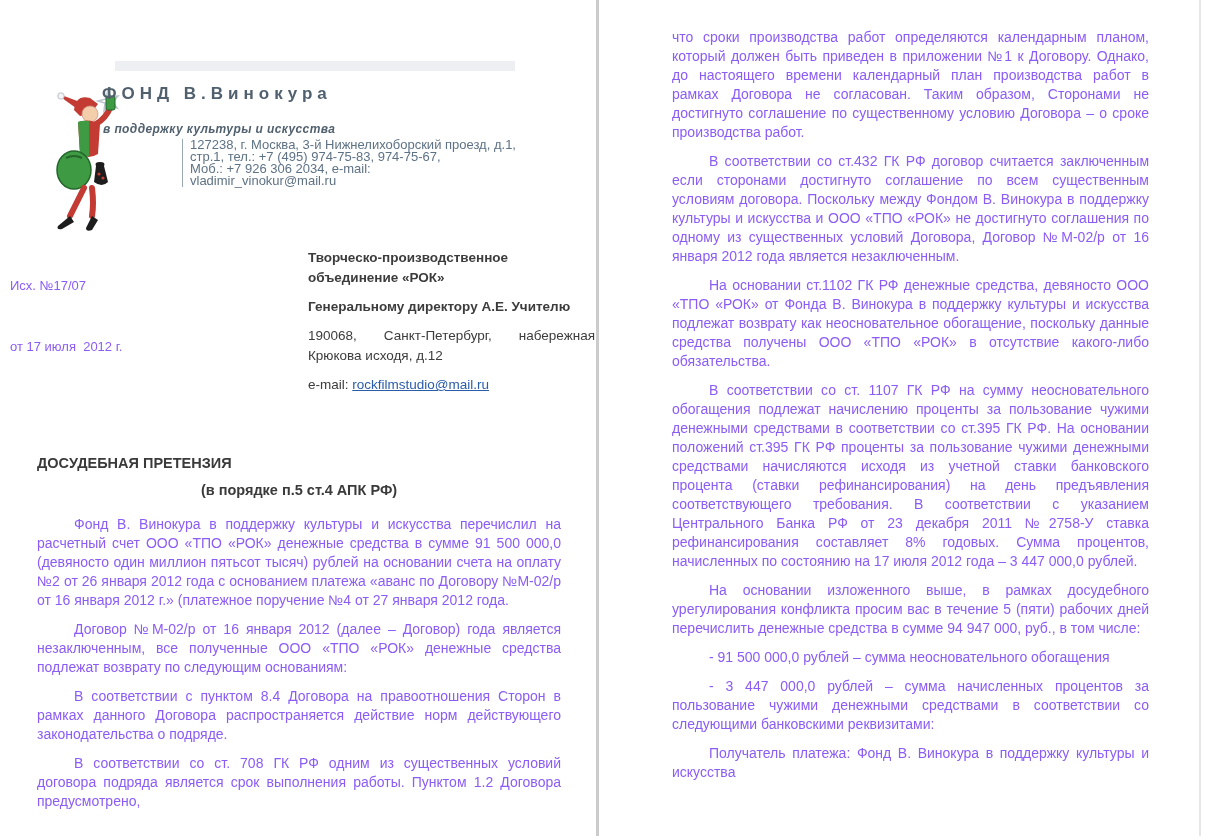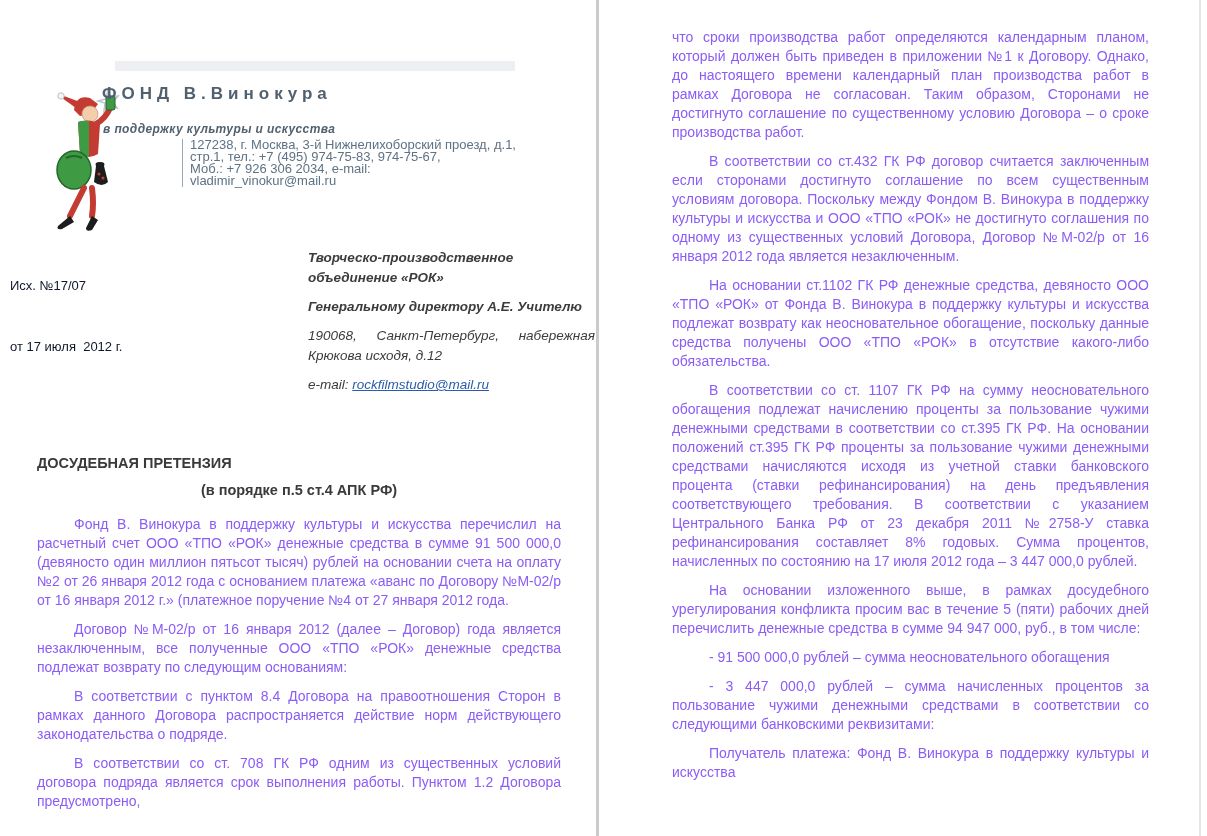--- a/index.html
+++ b/index.html
@@ -19,28 +19,28 @@
   .logo-svg { position:absolute; left:46px; top:84px; }
   .org-name { position:absolute; left:102px; top:84px; font-size:17px; font-weight:700;
               letter-spacing:5px; color:#51606e; }
   .org-tagline { position:absolute; left:103px; top:122px; font-size:12px; font-weight:700;
                  letter-spacing:0.4px; color:#51606e;font-style:italic; }
   .lh-address { position:absolute; left:182px; top:139px; width:330px;
                 border-left:1px solid #9aa7b5; padding-left:7px;
                 font-size:13px; line-height:12px; color:#5e7285; }
 
   
-  .ref-block { position:absolute; left:10px; top:248px; font-size:13px; color:#0f172a;
+  .ref-block { position:absolute; left:10px; top:248px; font-size:13px; color:#8b5cf6;
                white-space:pre; }
   .ref-block div { margin-bottom:16px; }
 
   
   .recipient { position:absolute; left:308px; top:248px; width:287px;
                font-size:13.5px; line-height:20px; color:#3c3c3c; }
-  .recipient .blk { margin-bottom:9px;font-style:italic; }
+  .recipient .blk { margin-bottom:9px; }
   .recipient .bold { font-weight:700; }
   .just-line { text-align:justify; text-align-last:justify; }
   .email-link { color:#2a5caa; text-decoration:underline; }
 
   
   .body-left  { position:absolute; left:37px;  top:455px; width:524px; }
   .body-right { position:absolute; left:672px; top:28px;  width:477px; }
   .doc-title    { text-align:left; font-weight:700; font-size:14.5px; color:#3a3a3a;
                   margin:0 0 11px 0; }
   .doc-subtitle { text-align:center; font-weight:700; font-size:14.5px; color:#3a3a3a;

